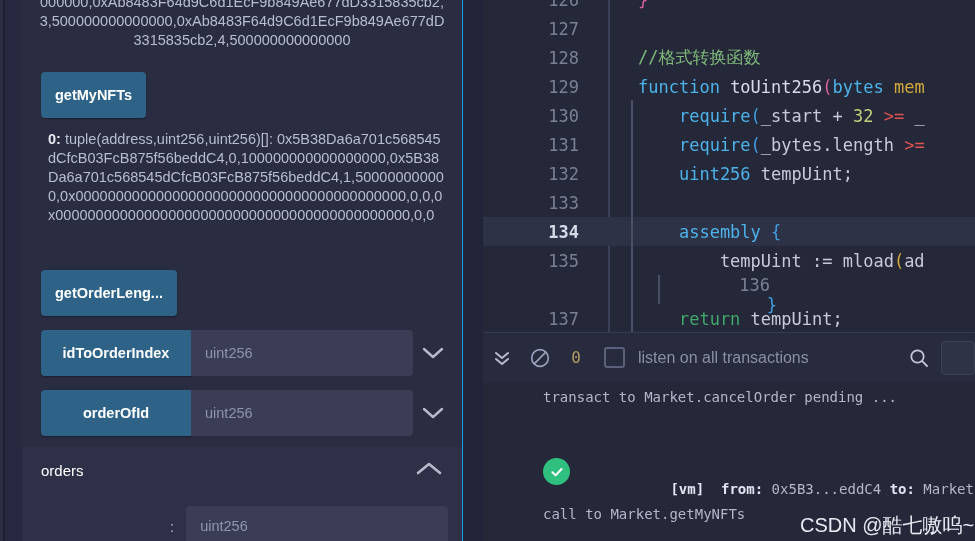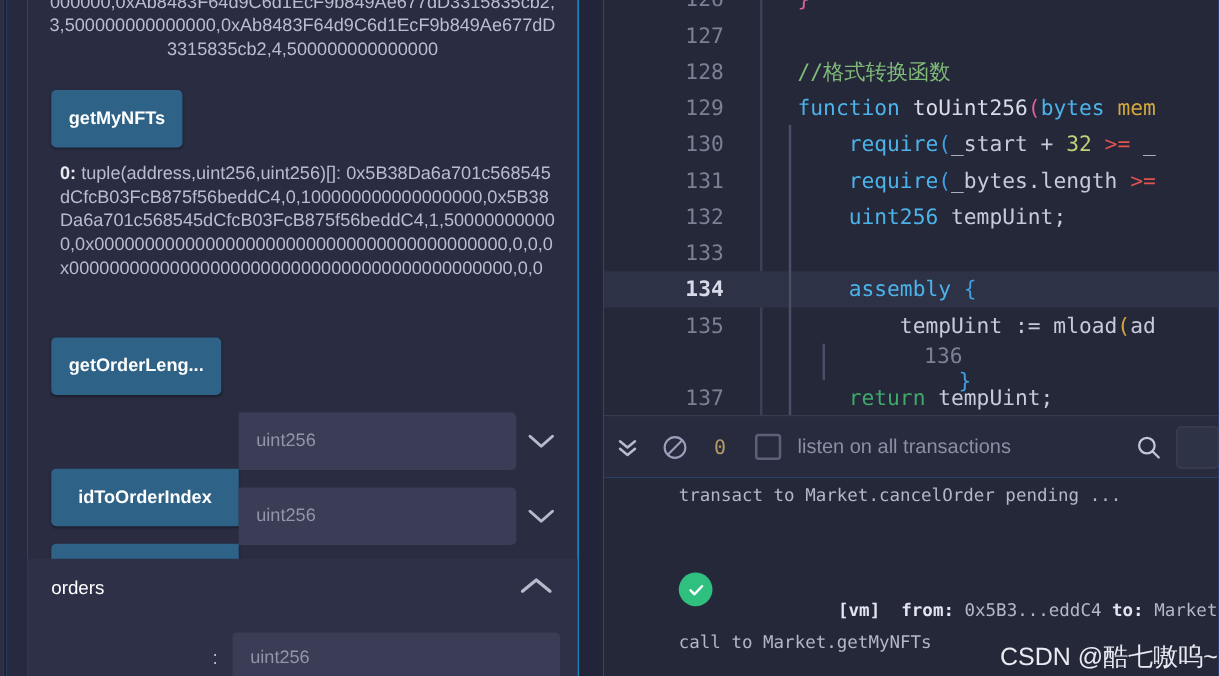--- a/index.html
+++ b/index.html
@@ -45,21 +45,21 @@
     font-size: 14.5px;
     border: none;
     border-radius: 4px;
     padding: 0 14px;
     height: 46px;
     display: flex; align-items: center; justify-content: center;
     cursor: pointer;
     box-shadow: 0 1px 2px rgba(0,0,0,.35);
     white-space: nowrap;
   }
-  .fn-btn.with-input { border-radius: 4px 0 0 4px; min-width: 150px; margin-top: 45px; }
+  .fn-btn.with-input { border-radius: 4px 0 0 4px; min-width: 150px; }
 
   .fn-input {
     background: #3a3d55;
     border: none;
     color: #c9ccdb;
     font-size: 14.5px;
     padding: 0 14px;
     height: 46px;
     width: 222px;
     border-radius: 0 4px 4px 0;

